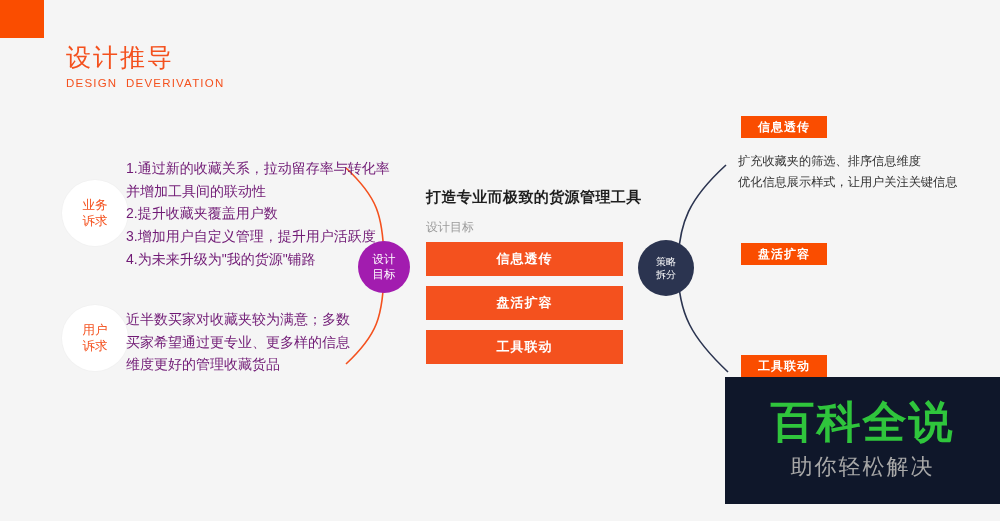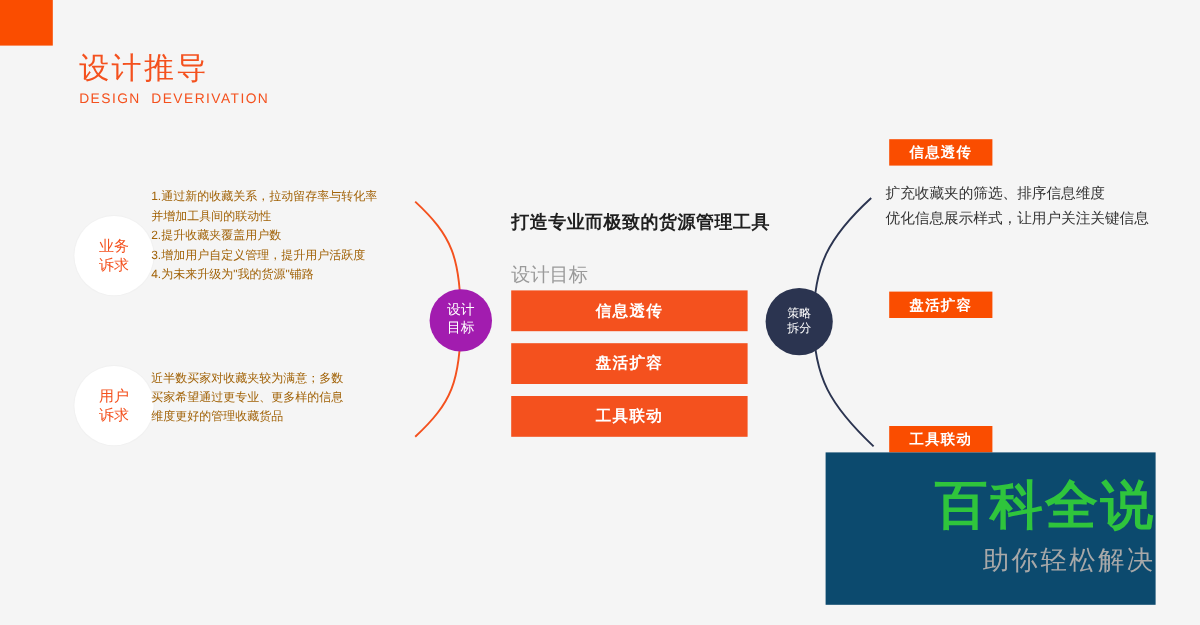--- a/index.html
+++ b/index.html
@@ -73,43 +73,43 @@
   .circle-navy {
     background: #2b3450;
     color: #ffffff;
     font-size: 10px;
   }
   .circle span { display: block; }
 
   
   .left-text {
     position: absolute;
-    font-size: 10px;
-    color: #a16207;
+    font-size: 14px;
+    color: #701a75;
     line-height: 1.62;
     white-space: pre-line;
   }
   #biz-text { left: 126px; top: 157px; }
   #user-text { left: 126px; top: 308px; }
 
   
   .center-heading {
     position: absolute;
     left: 426px;
-    top: 176px;
+    top: 188px;
     font-size: 15px;
     font-weight: bold;
     color: #1f1f1f;
     letter-spacing: 0.4px;
   }
   .center-sublabel {
     position: absolute;
     left: 426px;
     top: 219px;
-    font-size: 16px;
+    font-size: 12px;
     color: #9a9a9a;
   }
   .goal-bar {
     position: absolute;
     left: 426px;
     width: 197px;
     height: 34px;
     background: #f4511e;
     color: #ffffff;
     font-size: 13px;
@@ -158,28 +158,28 @@
     left: 0;
     top: 0;
     width: 1000px;
     height: 521px;
     pointer-events: none;
   }
 
   
   .watermark {
     position: absolute;
-    left: 688px;
+    left: 725px;
     top: 377px;
     width: 275px;
     height: 127px;
-    background: #0c4a6e;
+    background: #0f172a;
     display: flex;
     flex-direction: column;
-    align-items: flex-end;
+    align-items: center;
     justify-content: center;
   }
   .wm-main {
     font-size: 44px;
     font-weight: bold;
     color: #2fc53c;
     letter-spacing: 2px;
     line-height: 1.05;
   }
   .wm-sub {

